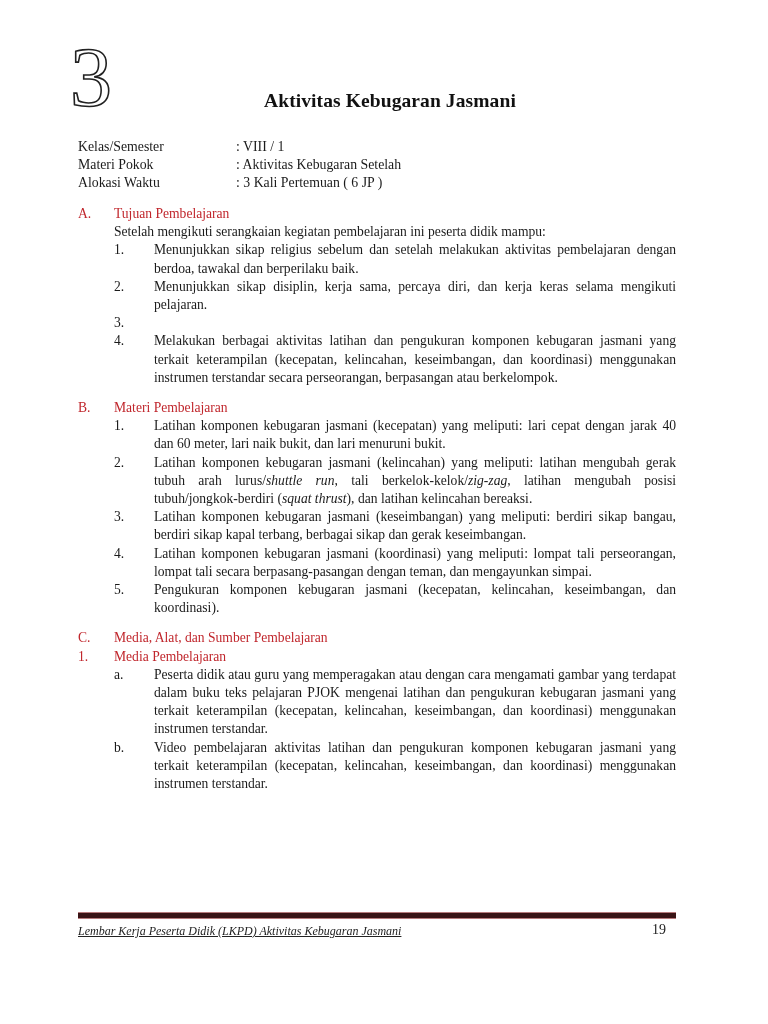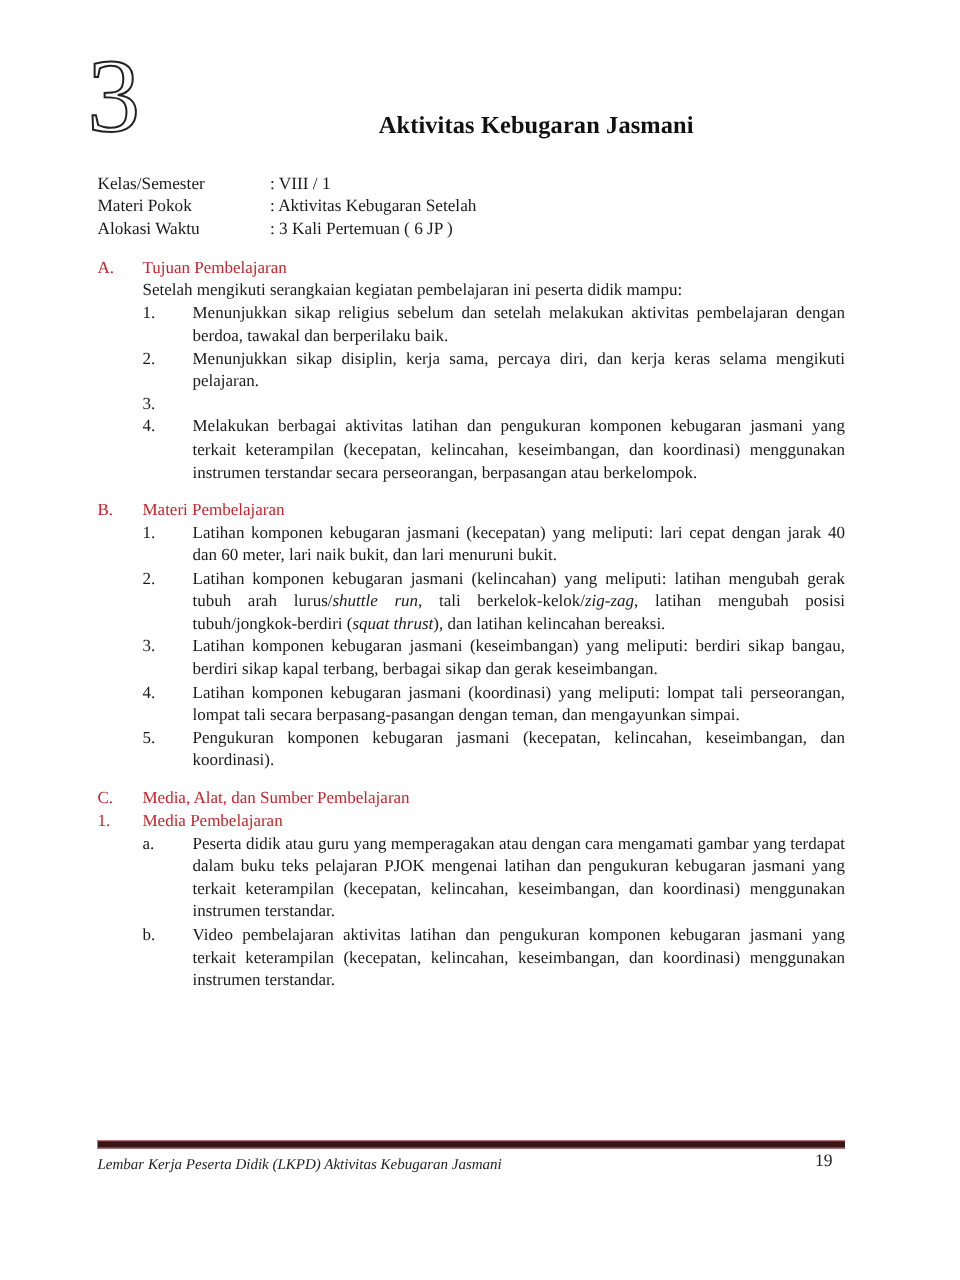--- a/index.html
+++ b/index.html
@@ -4,42 +4,42 @@
 <style>
   html, body { margin: 0; padding: 0; background: #ffffff; }
   body { width: 768px; height: 1024px; position: relative; overflow: hidden;
          font-family: "DejaVu Serif", "Liberation Serif", serif; color: #1a1a1a; }
   .page { position: absolute; left: 0; top: 0; width: 768px; height: 1024px; }
 
   .chapter-num { position: absolute; left: 70px; top: 36px; font-family: "Liberation Serif", serif;
                  font-size: 84px; line-height: 84px; color: #ffffff;
                  -webkit-text-stroke: 1.6px #222; font-weight: normal; }
   .title { position: absolute; left: 264px; top: 90px; font-family: "Liberation Serif", serif;
-           font-size: 19.5px; font-weight: bold; color: #111; letter-spacing: 0.1px; margin-left: 39px; }
+           font-size: 19.5px; font-weight: bold; color: #111; letter-spacing: 0.1px; }
 
   .meta { position: absolute; left: 78px; top: 138px; font-family: "Liberation Serif", serif;
           font-size: 13.8px; line-height: 18px; }
-  .meta-row { display: flex; }
+  .meta-row { display: flex; gap: 20px; }
   .meta-label { width: 138px; }
 
   .body { position: absolute; left: 78px; top: 205px; width: 598px;
           font-family: "Liberation Serif", serif; font-size: 13.6px; line-height: 18.2px; }
   .sec-head { display: flex; color: #c0262c; }
   .sec-letter { width: 36px; }
   .intro { padding-left: 36px; }
   .item { display: flex; padding-left: 36px; }
   .item-num { width: 28px; flex: 0 0 28px; }
   .item-text { flex: 1; text-align: justify; margin-left: 12px; }
   .gap { height: 12px; }
   em { font-style: italic; }
 
   .footer-rule { position: absolute; left: 78px; top: 912px; width: 598px; height: 5px;
                  background: #3a1416; border-top: 1px solid #b77a7c; border-bottom: 1px solid #b77a7c; }
   .footer-text { position: absolute; left: 78px; top: 924px; font-family: "Liberation Serif", serif;
-                 font-style: italic; font-size: 12px; color: #222; }
+                 font-style: italic; font-size: 12px; color: #222; text-decoration: underline; }
   .page-number { position: absolute; left: 652px; top: 922px; font-family: "Liberation Serif", serif;
                  font-size: 14px; color: #222; }
 </style>
 </head>
 <body>
 
 <div class="page">
   <div class="chapter-num">3</div>
   <div class="title">Aktivitas Kebugaran Jasmani</div>
 

